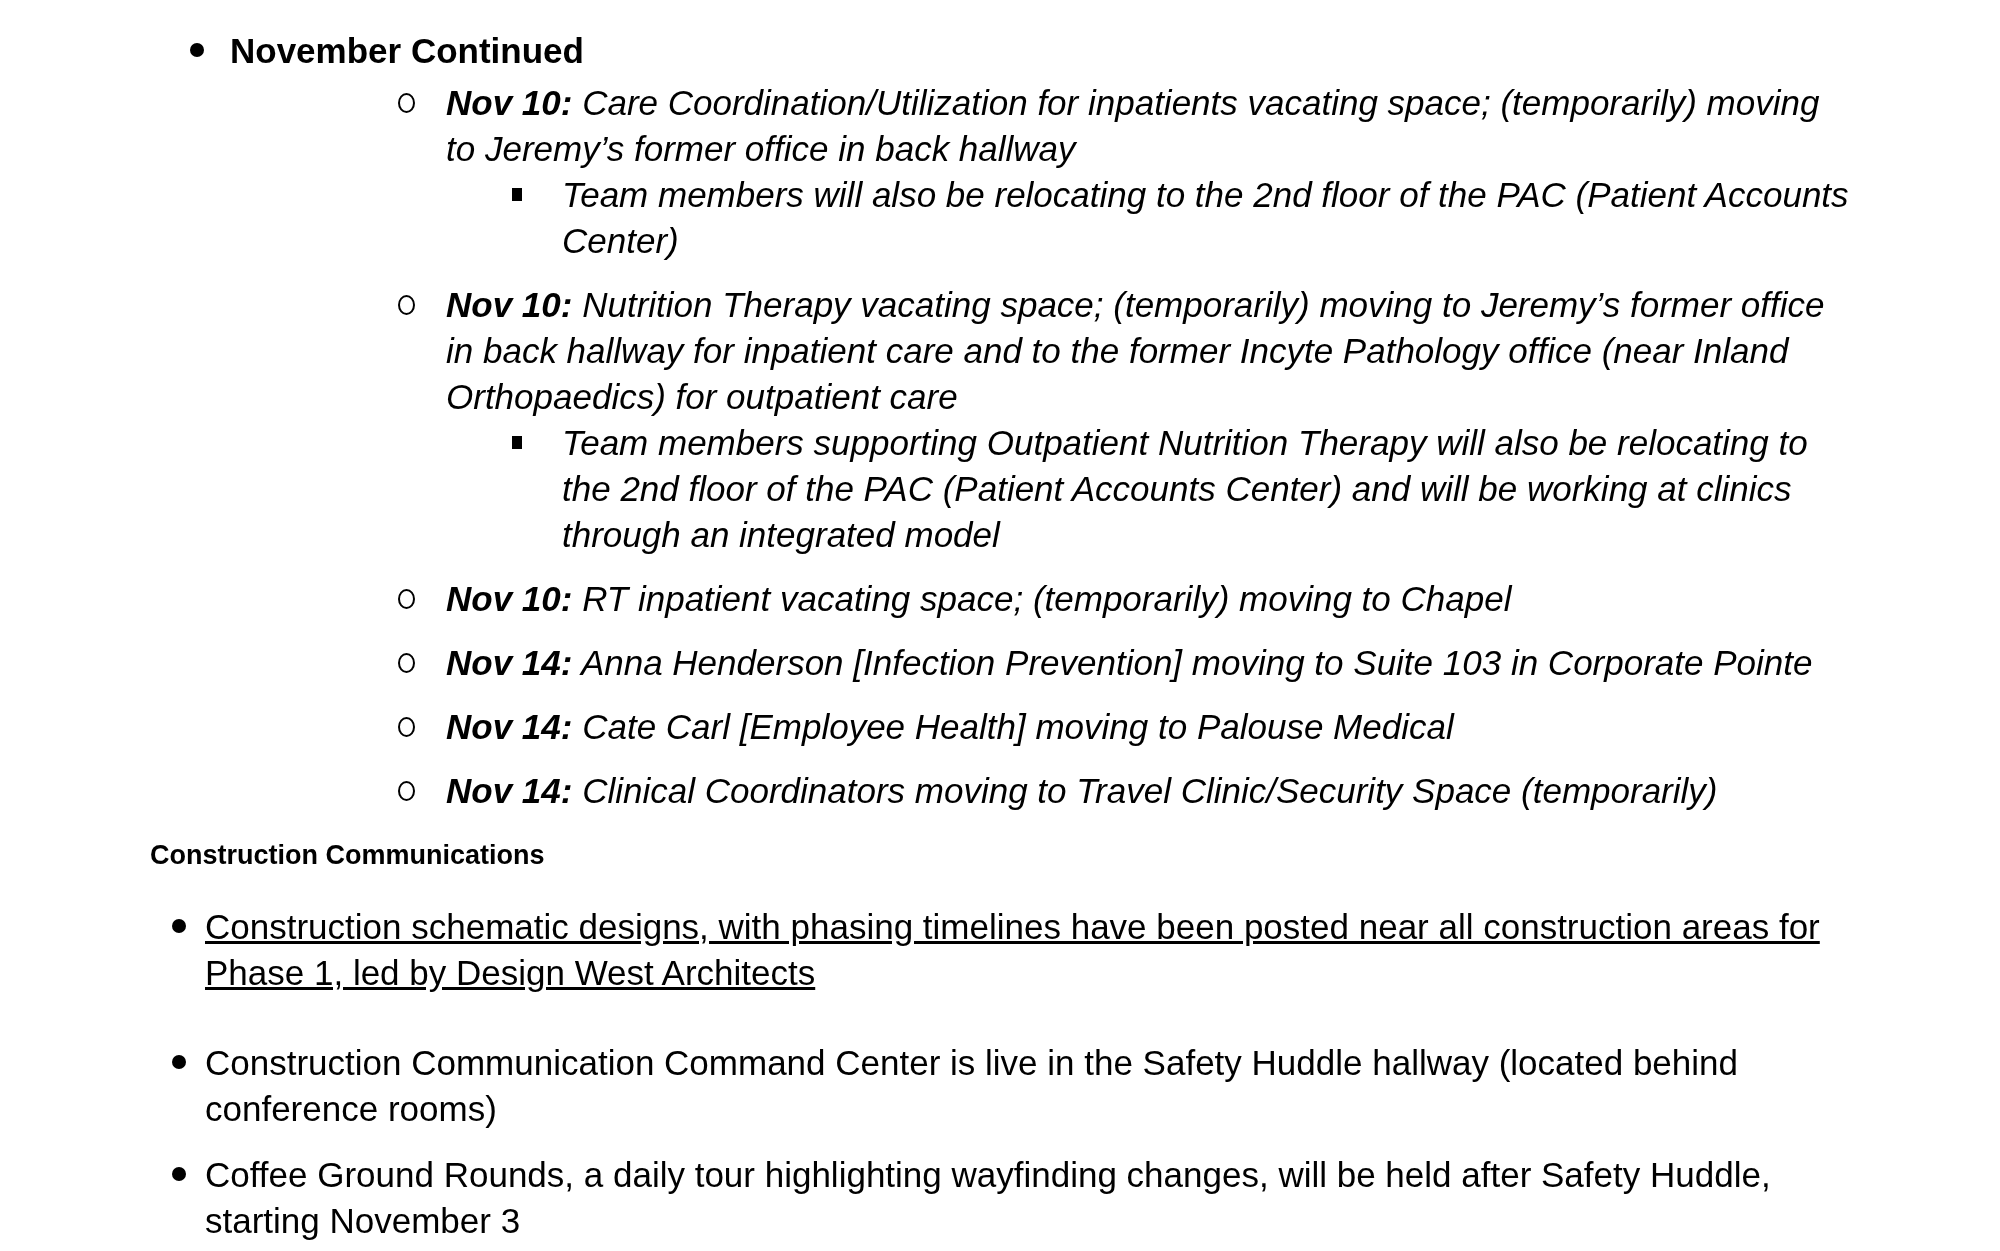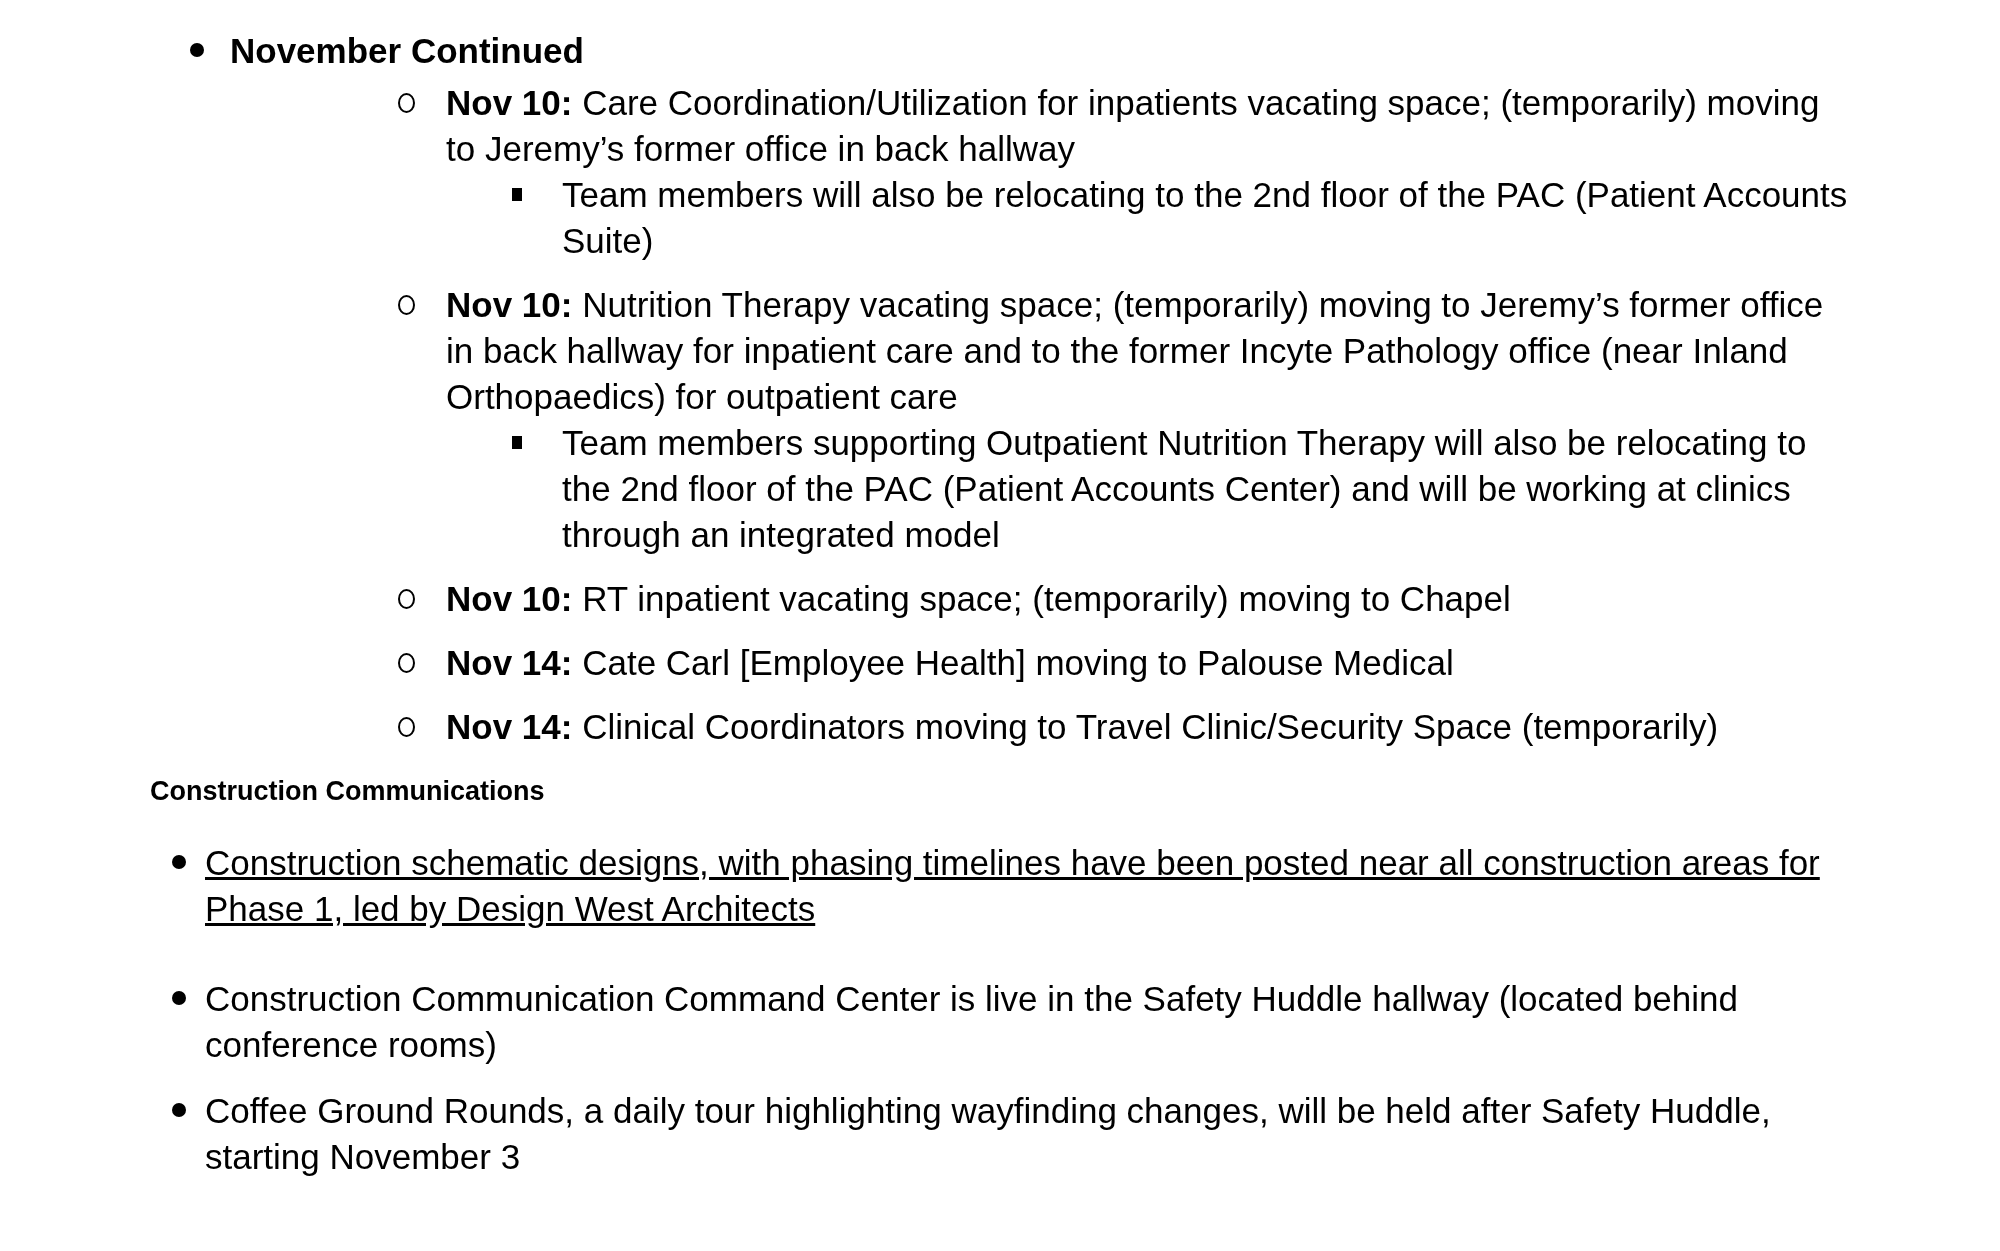--- a/index.html
+++ b/index.html
@@ -38,20 +38,21 @@
     height: 14px;
     background: #000;
     border-radius: 50%;
   }
 
   
   ul.l2 {
     list-style: none;
     margin: 6px 0 16px 0;
     padding: 0;
+    font-style: italic;
   }
   .l2-item {
     position: relative;
     padding-left: 216px;
     margin-bottom: 18px;
   }
   .l2-item::before {
     content: "";
     position: absolute;
     left: 168px;
@@ -120,38 +121,43 @@
 
 <div class="doc">
 
   <div class="nov-head">
     <span class="b">November Continued</span>
     <ul class="l2" id="nov-list">
   <li class="l2-item">
     <span class="b lbl">Nov 10:</span>
     <span class="txt">Care Coordination/Utilization for inpatients vacating space; (temporarily) moving to Jeremy’s former office in back hallway</span>
     <ul class="l3">
-  <li class="l3-item">Team members will also be relocating to the 2nd floor of the PAC (Patient Accounts Suite)</li>
+  <li class="l3-item">Team members will also be relocating to the 2nd floor of the PAC (Patient Accounts Center)</li>
 </ul>
   </li>
 
   <li class="l2-item">
     <span class="b lbl">Nov 10:</span>
     <span class="txt">Nutrition Therapy vacating space; (temporarily) moving to Jeremy’s former office in back hallway for inpatient care and to the former Incyte Pathology office (near Inland Orthopaedics) for outpatient care</span>
     <ul class="l3">
   <li class="l3-item">Team members supporting Outpatient Nutrition Therapy will also be relocating to the 2nd floor of the PAC (Patient Accounts Center) and will be working at clinics through an integrated model</li>
 </ul>
   </li>
 
   <li class="l2-item">
     <span class="b lbl">Nov 10:</span>
     <span class="txt">RT inpatient vacating space; (temporarily) moving to Chapel</span>
     
   </li>
 
+  <li class="l2-item">
+    <span class="b lbl">Nov 14:</span>
+    <span class="txt">Anna Henderson [Infection Prevention] moving to Suite 103 in Corporate Pointe</span>
+    
+  </li>
 
   <li class="l2-item">
     <span class="b lbl">Nov 14:</span>
     <span class="txt">Cate Carl [Employee Health] moving to Palouse Medical</span>
     
   </li>
 
   <li class="l2-item">
     <span class="b lbl">Nov 14:</span>
     <span class="txt">Clinical Coordinators moving to Travel Clinic/Security Space (temporarily)</span>

